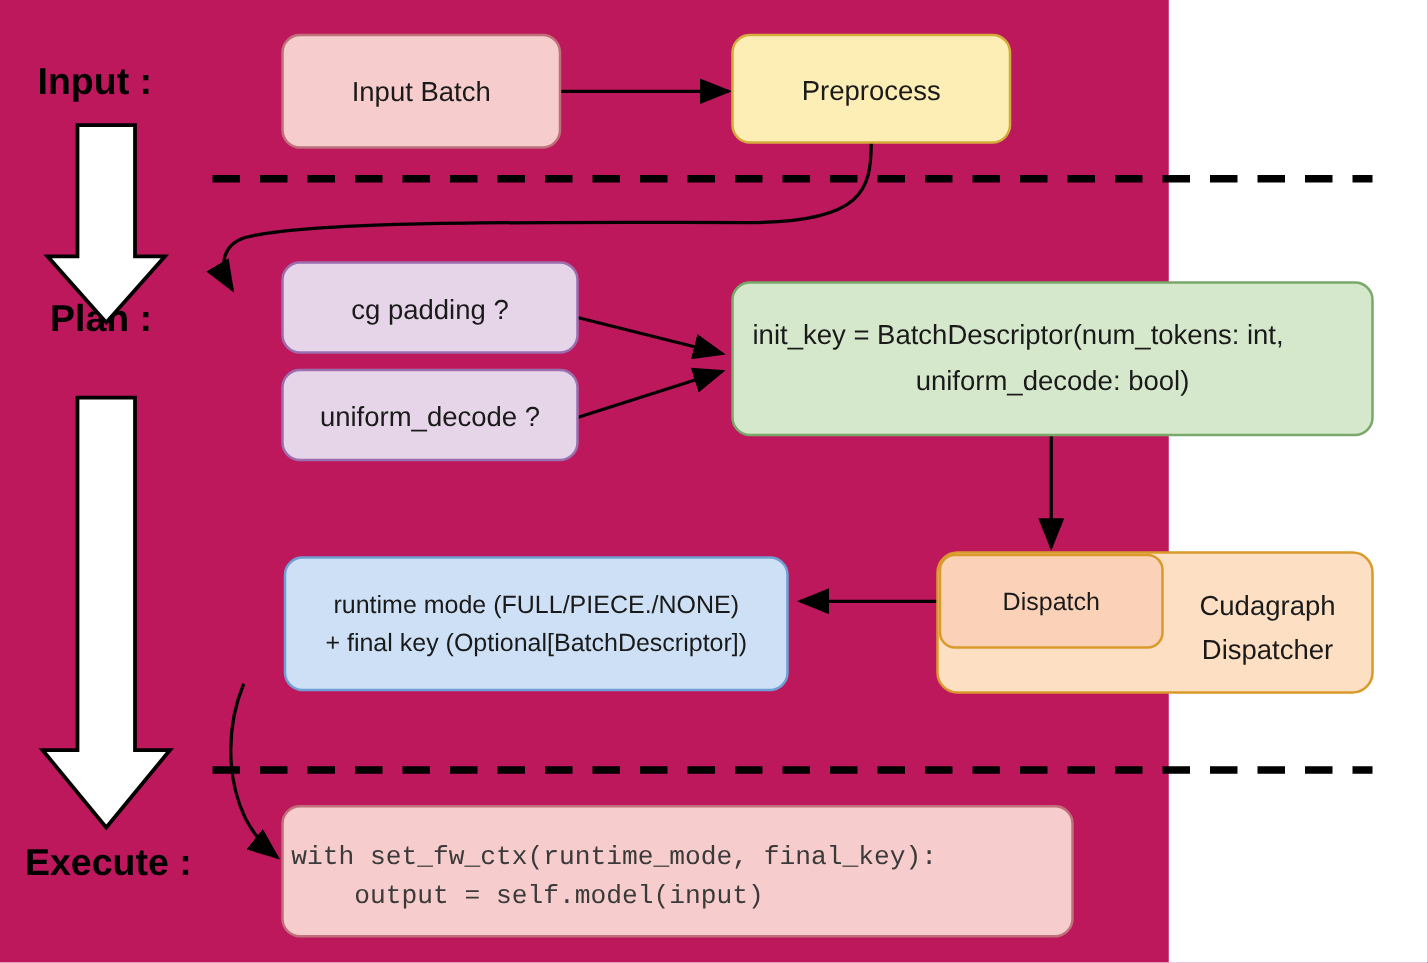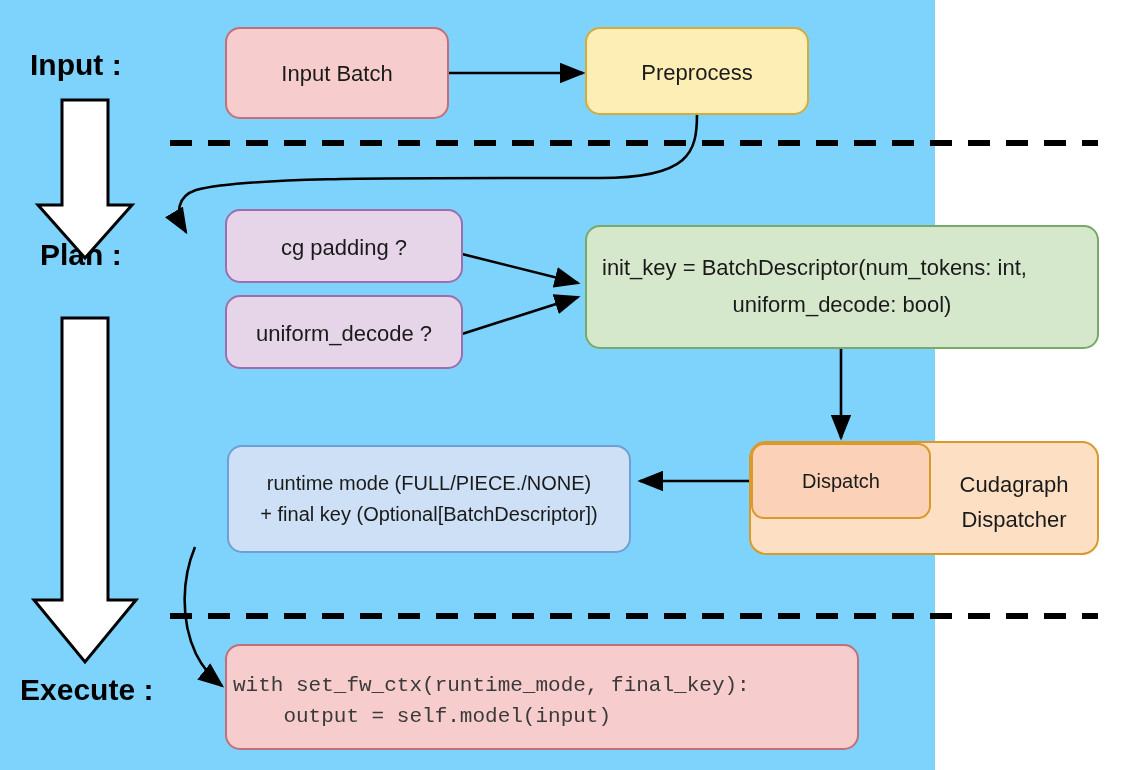--- a/index.html
+++ b/index.html
@@ -10,21 +10,21 @@
   body {
     width: 1142px;
     height: 770px;
     overflow: hidden;
     font-family: "Liberation Sans", sans-serif;
   }
   #diagram-root {
     position: relative;
     width: 935px;
     height: 770px;
-    background: #7dd3fc;
+    background: #be185d;
   }
   svg.layer {
     position: absolute;
     left: 0;
     top: 0;
     width: 1142px;
     height: 770px;
   }
   .stage-label {
     font-family: "Liberation Sans", sans-serif;

